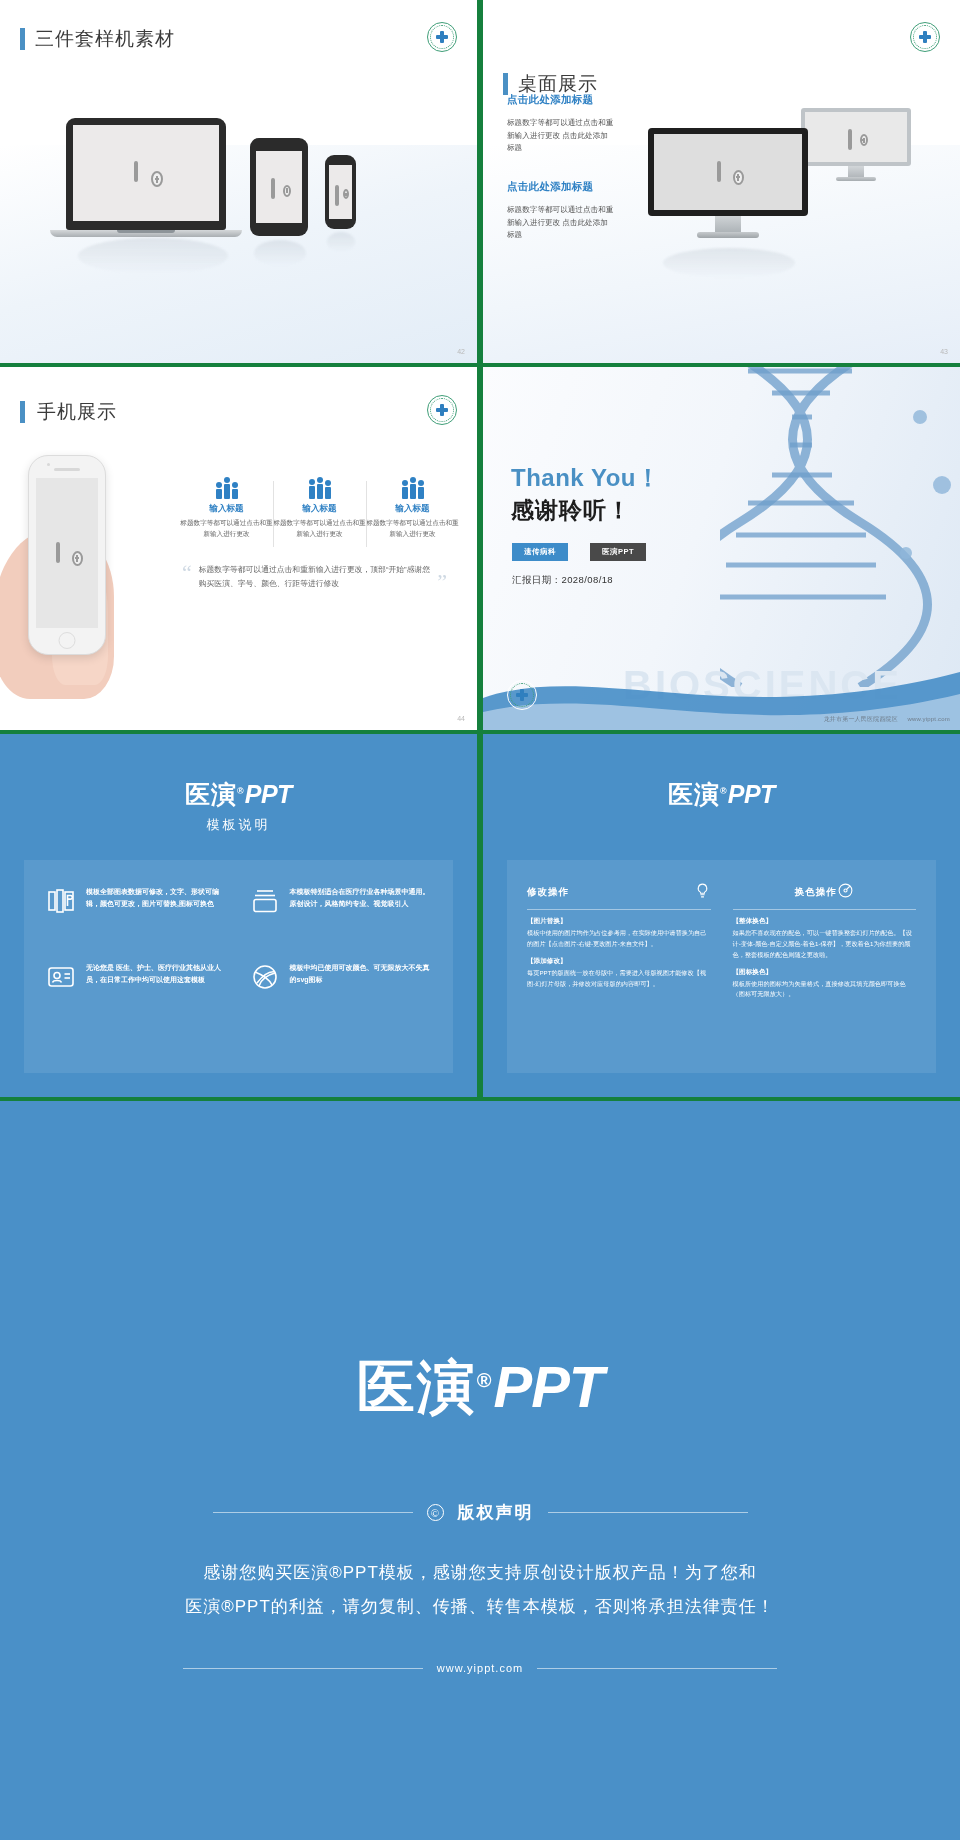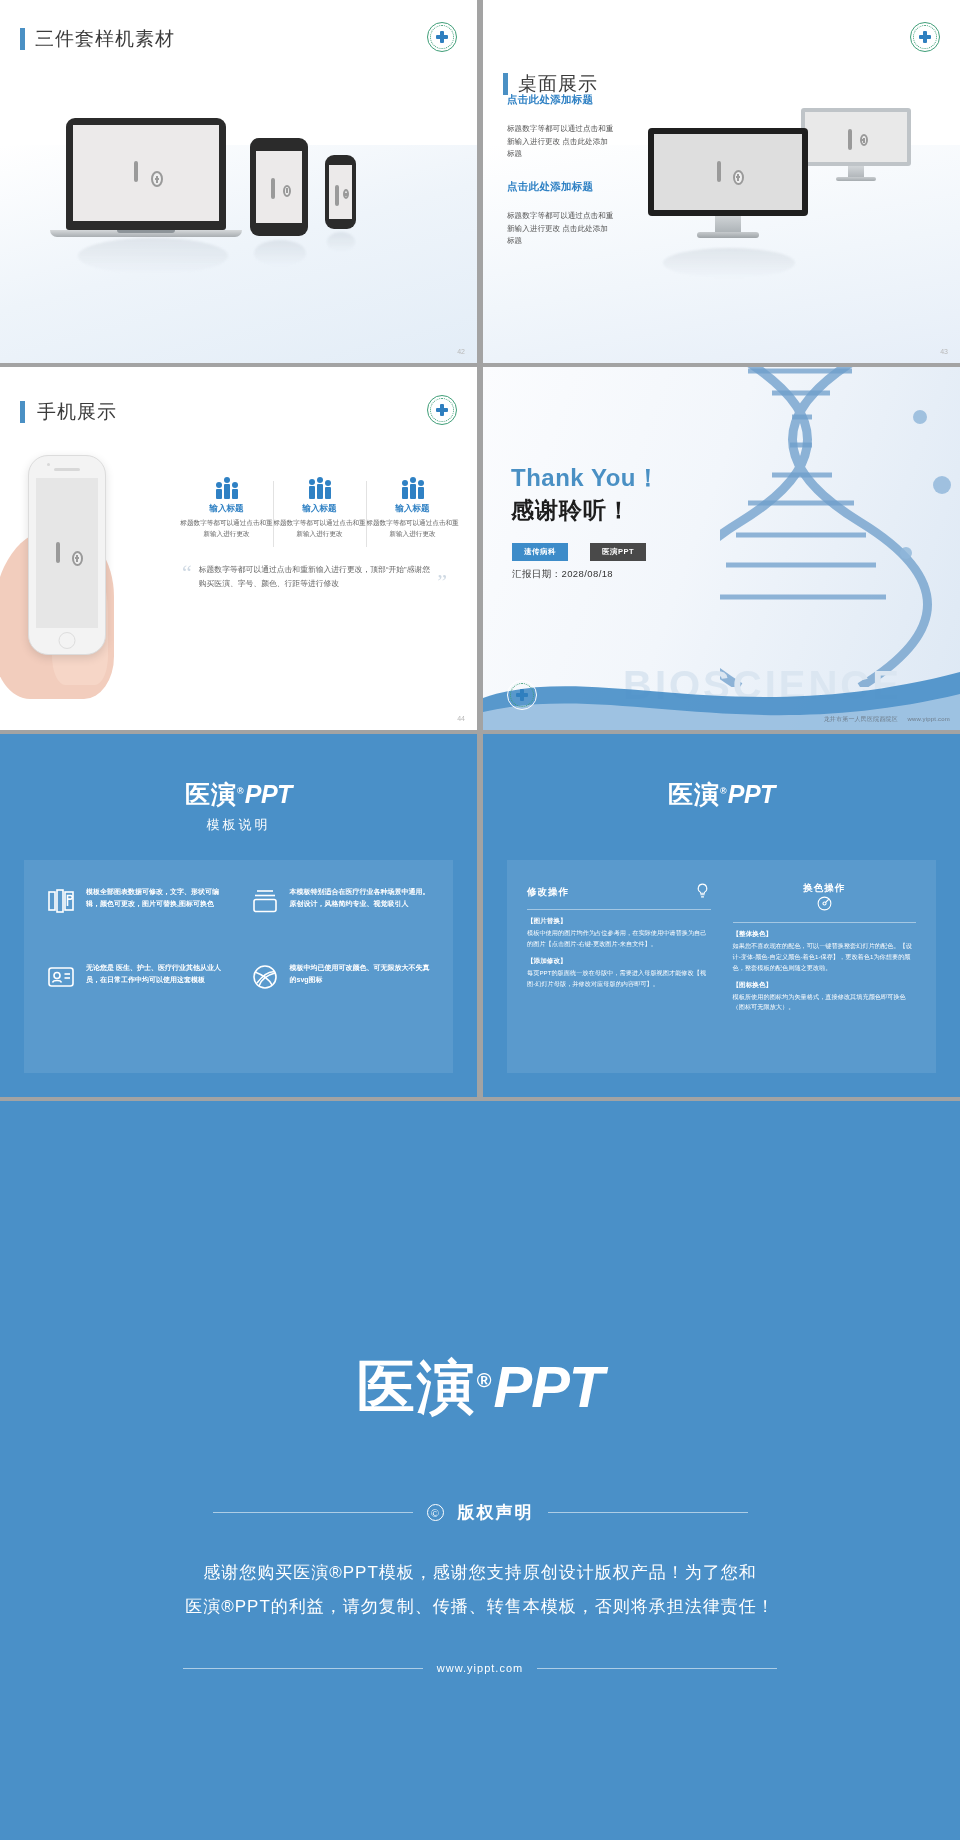--- a/index.html
+++ b/index.html
@@ -2,21 +2,21 @@
 <html><head>
 <meta charset="utf-8">
 <style>
   * { box-sizing: border-box; margin:0; padding:0; }
   body {
     width: 960px; height: 1840px;
     background: #ffffff;
     font-family: "Liberation Sans", "DejaVu Sans", sans-serif;
     overflow: hidden;
   }
-  .page { position: relative; width:960px; height:1840px; background:#a3a3a3; }
+  .page { position: relative; width:960px; height:1840px; background:#15803d; }
 
   
   .slide { position:absolute; overflow:hidden; background:#fff; }
   .s1 { left:0;   top:0;    width:477px; height:363px; }
   .s2 { left:483px;top:0;   width:477px; height:363px; }
   .s3 { left:0;   top:367px;width:477px; height:363px; }
   .s4 { left:483px;top:367px;width:477px;height:363px; }
   .s5 { left:0;   top:734px;width:477px; height:363px; }
   .s6 { left:483px;top:734px;width:477px;height:363px; }
   .s7 { left:0;   top:1101px;width:960px;height:739px; }
@@ -71,21 +71,21 @@
   .tablet .scr { background:#eceaea; width:100%; height:100%; display:flex;
                  align-items:center; justify-content:center; }
   .phone .shell { background:#2b2b2b; border-radius:9px; padding:10px 4px; }
   .phone .scr { background:#eceaea; width:100%; height:100%; display:flex;
                 align-items:center; justify-content:center; }
   .refl { position:absolute; background:linear-gradient(180deg,rgba(180,190,200,.30),rgba(180,190,200,0));
           filter:blur(1px); }
 
   
   .t2-head { font-size:10.5px; font-weight:bold; color:#2f81c4; letter-spacing:.3px; }
-  .t2-body { font-size:7.6px; color:#555; line-height:1.65; margin-top:16px; width:108px; }
+  .t2-body { font-size:7.6px; color:#555; line-height:1.65; margin-top:10px; width:108px; }
   .monitor .bez { background:#1f1f1f; border-radius:4px; padding:6px; }
   .monitor .scr { background:#dedede; width:100%; height:100%;
                   display:flex; align-items:center; justify-content:center; }
   .monitor .neck{ width:26px; height:16px; margin:0 auto;
                   background:linear-gradient(180deg,#cfd3d6,#aeb4b8); }
   .monitor .foot{ width:62px; height:6px; margin:0 auto; border-radius:3px;
                   background:linear-gradient(180deg,#c6cacd,#9ea4a8); }
   .monitor2 .bez { background:#bfc4c8; border-radius:3px; padding:4px; }
   .monitor2 .scr { background:#e9e9e9; width:100%; height:100%;
                    display:flex; align-items:center; justify-content:center; }
@@ -383,21 +383,21 @@
     <div style="position:absolute; left:28px; top:95px;">
       <div class="ty-en">Thank You！</div>
       <div class="ty-cn">感谢聆听！</div>
     </div>
 
     <div style="position:absolute; left:29px; top:176px; display:flex; gap:22px;">
       <span class="tag blue">遗传病科</span>
       <span class="tag dark">医演PPT</span>
     </div>
 
-    <div class="ty-date" style="position:absolute; left:29px; top:201px;">汇报日期：2028/08/18</div>
+    <div class="ty-date" style="position:absolute; left:29px; top:207px;">汇报日期：2028/08/18</div>
 
     <svg class="wave" viewBox="0 0 477 76" preserveAspectRatio="none">
       <path d="M0 44 C110 6, 250 78, 477 18 L477 76 L0 76 Z" fill="#4a8fc8" opacity=".92"></path>
       <path d="M0 58 C130 28, 260 92, 477 40 L477 76 L0 76 Z" fill="#d8e6f4" opacity=".55"></path>
     </svg>
 
     <div class="seal" style="left:24px; bottom:20px; border-color:#ffffff;">
       <span class="cross"></span>
     </div>
 
@@ -487,21 +487,21 @@
           </span>
         </div>
         <div class="ucol-rule"></div>
         <div class="ublock-h">【图片替换】</div>
         <div class="ublock-b">模板中使用的图片均作为占位参考用，在实际使用中请替换为自己的图片【点击图片-右键-更改图片-来自文件】。</div>
         <div class="ublock-h">【添加修改】</div>
         <div class="ublock-b">每页PPT的版面统一放在母版中，需要进入母版视图才能修改【视图-幻灯片母版，并修改对应母版的内容即可】。</div>
       </div>
 
       <div style="flex:1;">
-        <div style="display:flex; align-items:center; justify-content:flex-start;flex-direction:column;">
+        <div style="display:flex; align-items:center; justify-content:center;">
           <span class="ucol-title">换色操作</span>
           <span>
             <svg width="17" height="17" viewBox="0 0 24 24" fill="none" stroke="#fff" stroke-width="1.5">
               <circle cx="12" cy="12" r="9"></circle>
                 <circle cx="12" cy="12" r="2.2"></circle>
                 <path d="M13.6 10.4L18 6"></path>
             </svg>
           </span>
         </div>
         <div class="ucol-rule"></div>

